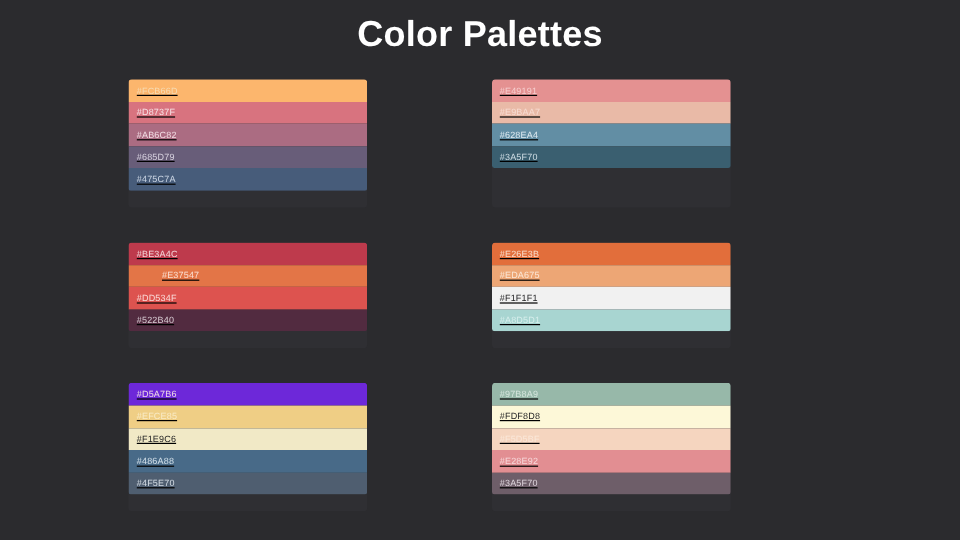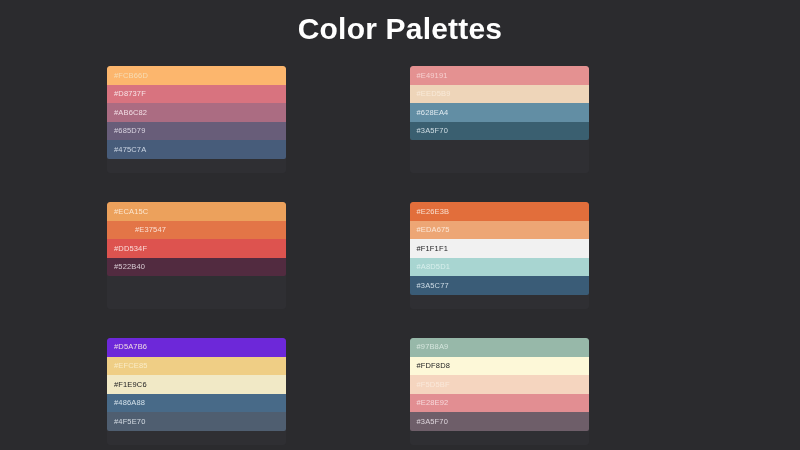--- a/index.html
+++ b/index.html
@@ -33,21 +33,22 @@
     column-gap: 8px;
     row-gap: 29px;
     padding: 13px 96px 0 107px;
   }
 
   .palette-card {
     background: #2f2f33;
     border-radius: 3px;
     padding: 0 0 14px 0;
     overflow: hidden;
-    width: 179px;
+    width: 199px;
+    text-decoration: underline;
   }
 
   .palette-card.right-col {
     justify-self: start;
   }
 
   .swatch-stack {
     display: flex;
     flex-direction: column;
     border-radius: 2px;
@@ -92,35 +93,35 @@
         <div class="swatch" style="background: rgb(71, 92, 122);">
           <span class="swatch-label" style="color: rgb(204, 214, 228);">#475C7A</span>
         </div>
       </div>
     </div>
     <div class="palette-card right-col" style="background: rgb(47, 47, 51);">
       <div class="swatch-stack">
         <div class="swatch" style="background: rgb(228, 145, 145);">
           <span class="swatch-label" style="color: rgb(246, 207, 207);">#E49191</span>
         </div>
-        <div class="swatch" style="background: rgb(238, 213, 185);">
-          <span class="swatch-label" style="color: rgb(248, 233, 216);">#EED5B9</span>
+        <div class="swatch" style="background: rgb(233, 186, 167);">
+          <span class="swatch-label" style="color: rgb(247, 220, 210);">#E9BAA7</span>
         </div>
         <div class="swatch" style="background: rgb(98, 142, 164);">
           <span class="swatch-label" style="color: rgb(223, 234, 240);">#628EA4</span>
         </div>
         <div class="swatch" style="background: rgb(58, 95, 112);">
           <span class="swatch-label" style="color: rgb(207, 221, 228);">#3A5F70</span>
         </div>
       </div>
     </div>
     <div class="palette-card" style="background: rgb(47, 47, 51);">
       <div class="swatch-stack">
-        <div class="swatch" style="background: rgb(236, 161, 92);">
-          <span class="swatch-label" style="color: rgb(251, 230, 207);">#ECA15C</span>
+        <div class="swatch" style="background: rgb(190, 58, 76);">
+          <span class="swatch-label" style="color: rgb(244, 214, 218);">#BE3A4C</span>
         </div>
         <div class="swatch" style="background: rgb(227, 117, 71); padding-left: 28px;">
           <span class="swatch-label" style="color: rgb(250, 223, 210);">#E37547</span>
         </div>
         <div class="swatch" style="background: rgb(221, 83, 79);">
           <span class="swatch-label" style="color: rgb(250, 219, 217); text-align: right;">#DD534F</span>
         </div>
         <div class="swatch" style="background: rgb(82, 43, 64);">
           <span class="swatch-label" style="color: rgb(217, 205, 212);">#522B40</span>
         </div>
@@ -132,23 +133,20 @@
           <span class="swatch-label" style="color: rgb(248, 221, 205);">#E26E3B</span>
         </div>
         <div class="swatch" style="background: rgb(237, 166, 117);">
           <span class="swatch-label" style="color: rgb(251, 231, 215);">#EDA675</span>
         </div>
         <div class="swatch" style="background: rgb(241, 241, 241);">
           <span class="swatch-label" style="color: rgb(29, 29, 31);">#F1F1F1</span>
         </div>
         <div class="swatch" style="background: rgb(168, 213, 209);">
           <span class="swatch-label" style="color: rgb(215, 238, 236);">#A8D5D1</span>
-        </div>
-        <div class="swatch" style="background: rgb(58, 92, 119);">
-          <span class="swatch-label" style="color: rgb(206, 220, 230);">#3A5C77</span>
         </div>
       </div>
     </div>
     <div class="palette-card" style="background: rgb(47, 47, 51);">
       <div class="swatch-stack">
         <div class="swatch" style="background: #6d28d9;">
           <span class="swatch-label" style="color: rgb(239, 220, 227);">#D5A7B6</span>
         </div>
         <div class="swatch" style="background: rgb(239, 206, 133);">
           <span class="swatch-label" style="color: rgb(249, 235, 198);">#EFCE85</span>

